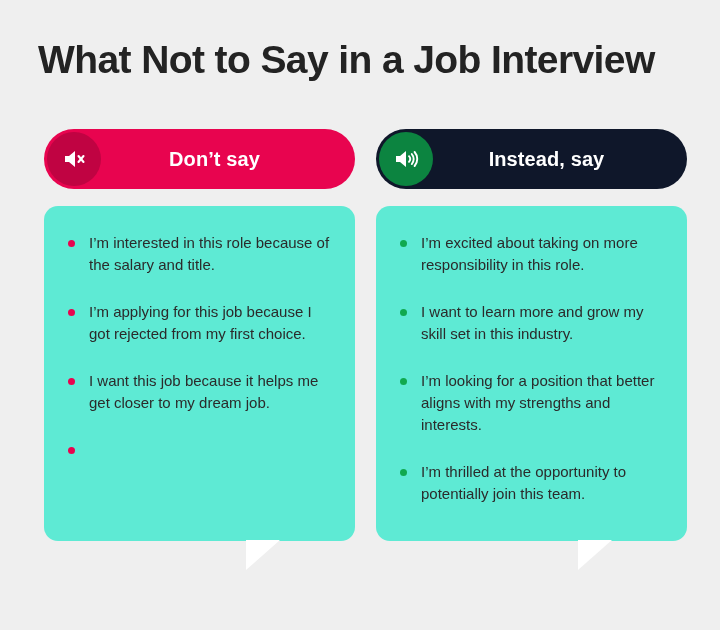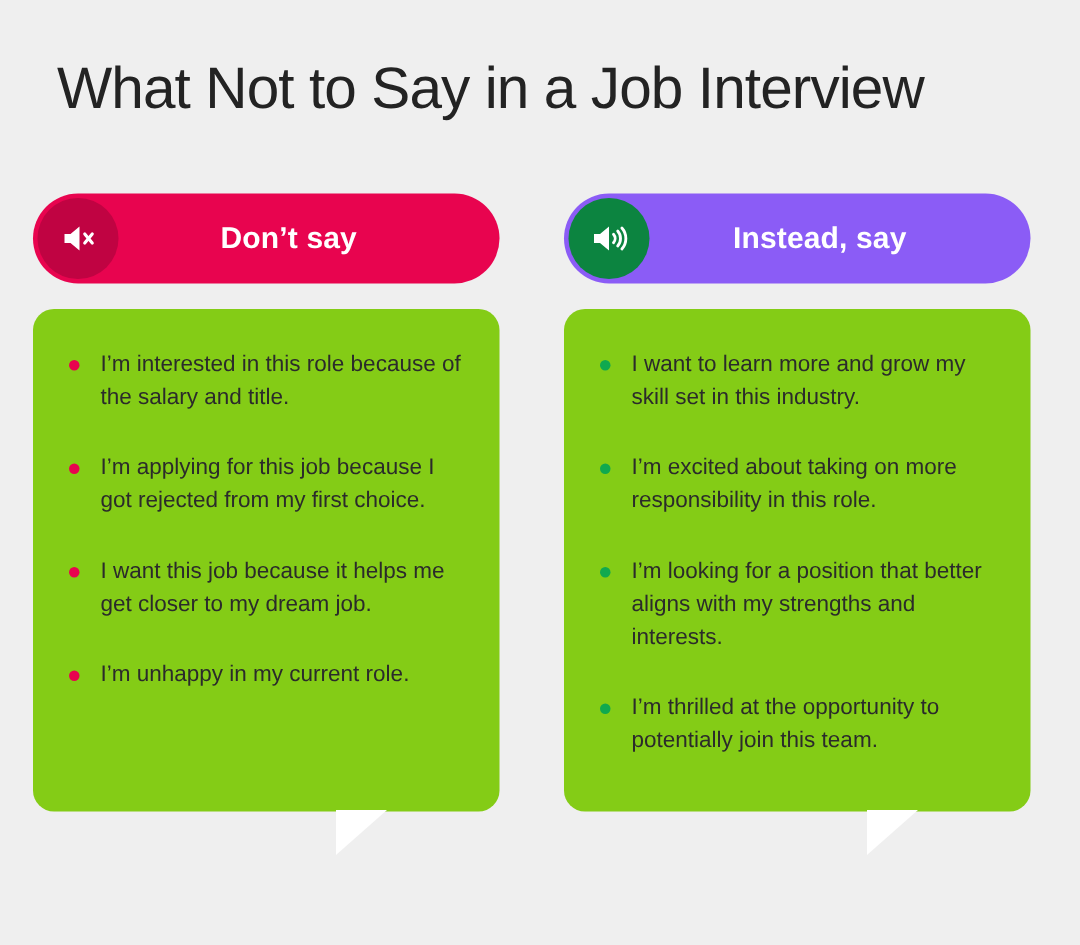--- a/index.html
+++ b/index.html
@@ -20,46 +20,46 @@
     inset: 0;
   }
 
   
   .title {
     position: absolute;
     left: 38px;
     top: 36px;
     width: 660px;
     font-size: 39px;
-    font-weight: normal;
+    font-weight: bold;
     letter-spacing: -0.6px;
     color: #232323;
     line-height: 48px;
     white-space: nowrap;
   }
 
   
   .column {
     position: absolute;
     top: 129px;
     width: 311px;
   }
-  .column-dont { left: 22px; }
+  .column-dont { left: 44px; }
   .column-instead { left: 376px; }
 
   
   .pill {
     position: relative;
     height: 60px;
     border-radius: 30px;
     display: flex;
     align-items: center;
   }
   .pill-dont { background: #e8044f; }
-  .pill-instead { background: #8b5cf6; }
+  .pill-instead { background: #0f172a; }
 
   .pill-badge {
     position: absolute;
     left: 3px;
     top: 3px;
     width: 54px;
     height: 54px;
     border-radius: 50%;
     display: flex;
     align-items: center;
@@ -79,21 +79,21 @@
     letter-spacing: 0.1px;
   }
 
   
   .card-wrap {
     position: relative;
     margin-top: 17px;
   }
   .card {
     position: relative;
-    background: #84cc16;
+    background: #5eead4;
     border-radius: 14px;
     padding: 26px 22px 18px 22px;
     box-sizing: border-box;
     min-height: 335px;
   }
   .card-tail {
     position: absolute;
     left: 202px;
     bottom: -29px;
     width: 0;
@@ -161,21 +161,20 @@
           <li class="list-item">
             <span class="bullet bullet-dont"></span>
             <span>I’m applying for this job because I got rejected from my first choice.</span>
           </li>
           <li class="list-item">
             <span class="bullet bullet-dont"></span>
             <span>I want this job because it helps me get closer to my dream job.</span>
           </li>
           <li class="list-item">
             <span class="bullet bullet-dont"></span>
-            <span>I’m unhappy in my current role.</span>
           </li>
         </ul>
       </div>
       <div class="card-tail"></div>
     </div>
   </div>
 
   <div class="column column-instead">
 
     <div class="pill pill-instead">
@@ -190,28 +189,28 @@
         </svg>
       </div>
       <div class="pill-label">Instead, say</div>
     </div>
 
     <div class="card-wrap">
       <div class="card">
         <ul class="list">
           <li class="list-item">
             <span class="bullet bullet-instead"></span>
+            <span>I’m excited about taking on more responsibility in this role.</span>
+          </li>
+          <li class="list-item">
+            <span class="bullet bullet-instead"></span>
             <span>I want to learn more and grow my skill set in this industry.</span>
           </li>
           <li class="list-item">
             <span class="bullet bullet-instead"></span>
-            <span>I’m excited about taking on more responsibility in this role.</span>
-          </li>
-          <li class="list-item">
-            <span class="bullet bullet-instead"></span>
             <span>I’m looking for a position that better aligns with my strengths and interests.</span>
           </li>
           <li class="list-item">
             <span class="bullet bullet-instead"></span>
             <span>I’m thrilled at the opportunity to potentially join this team.</span>
           </li>
         </ul>
       </div>
       <div class="card-tail"></div>
     </div>

